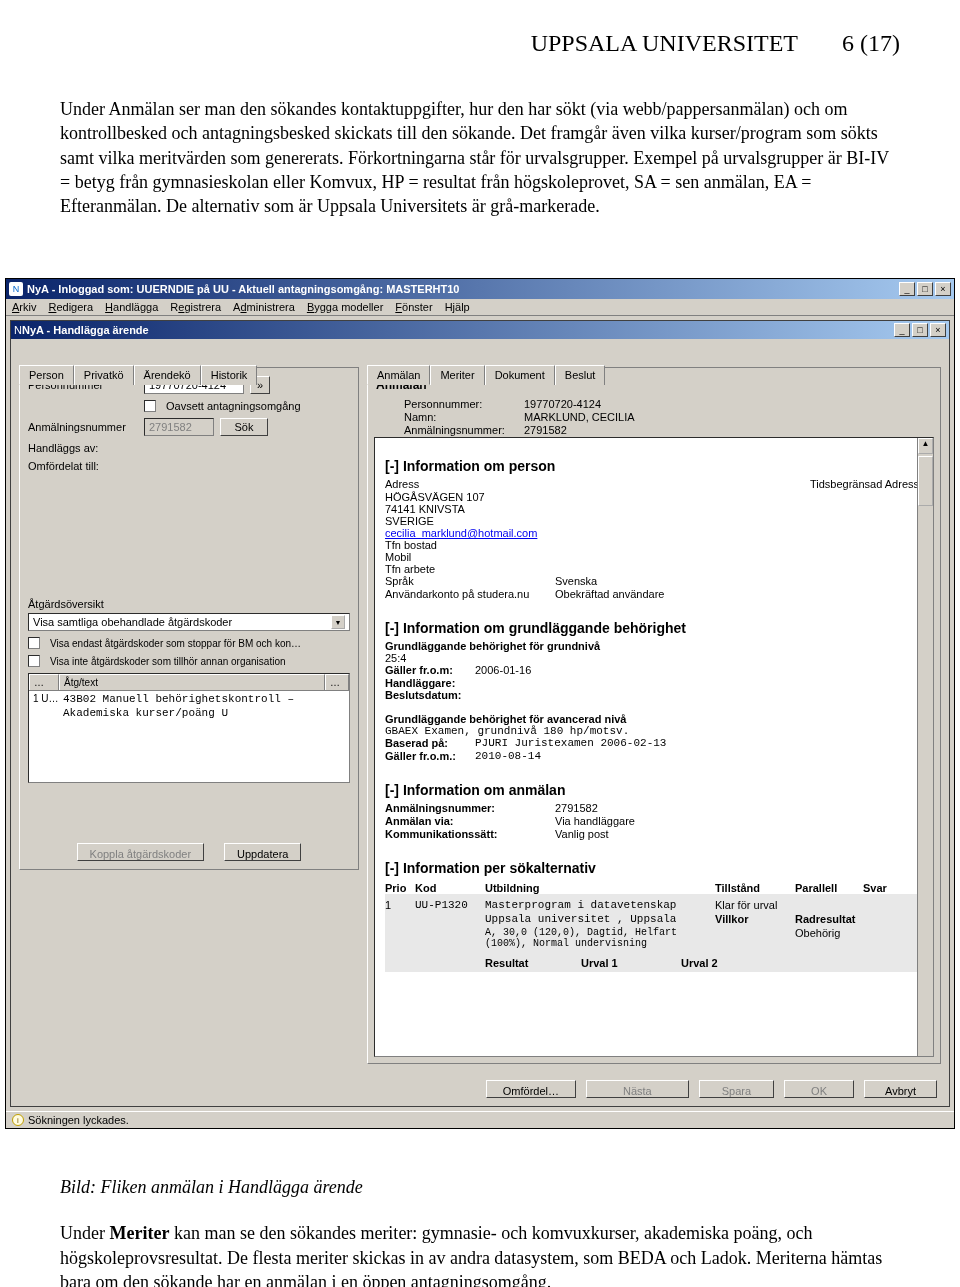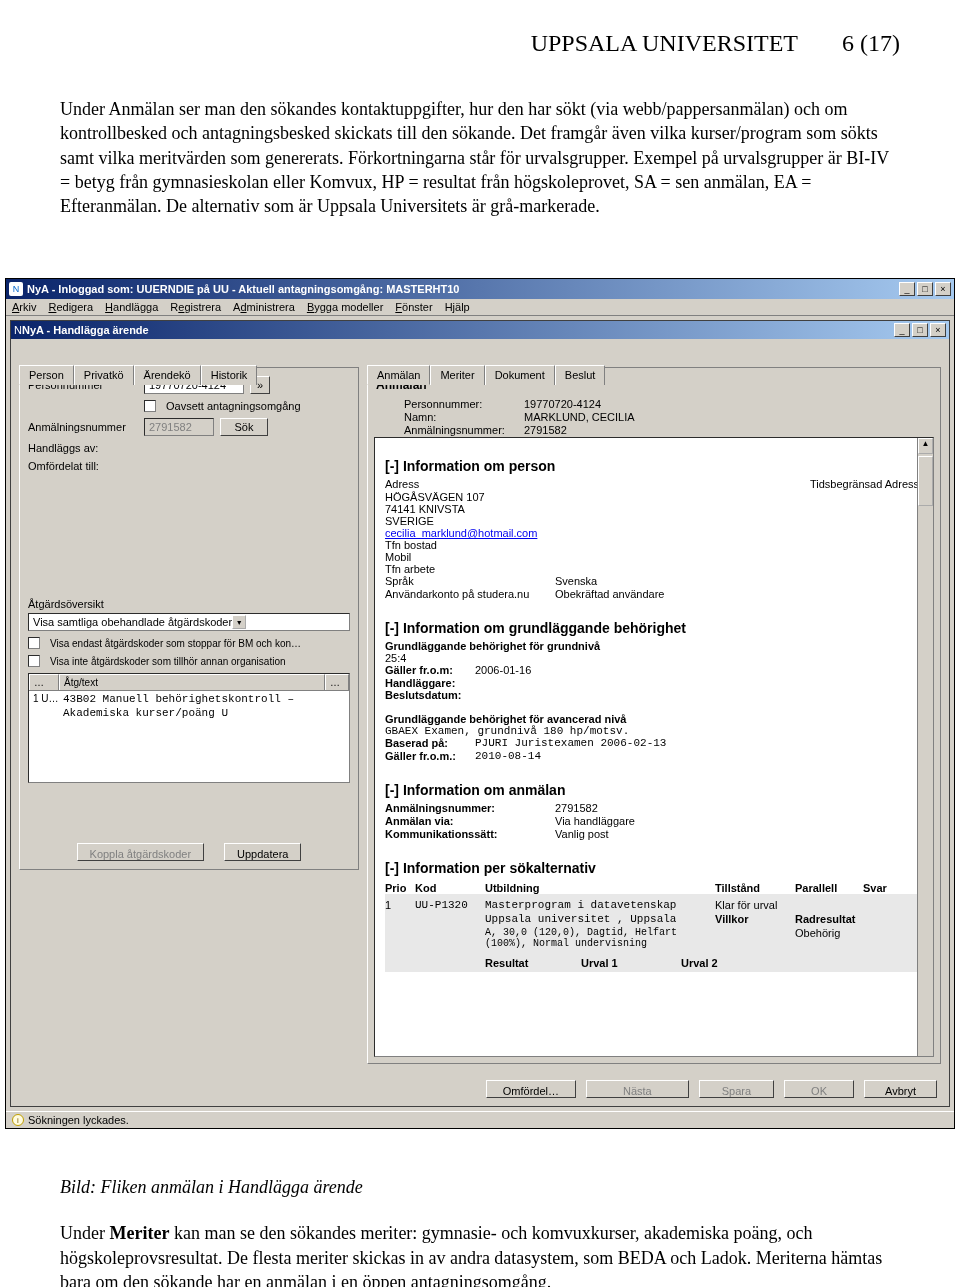--- a/index.html
+++ b/index.html
@@ -35,21 +35,21 @@
   .panel { border: 1px solid #fff; border-top: none; border-left-color:#fff; border-right-color:#808080; border-bottom-color:#808080; padding: 8px; background: #d4d0c8; }
 
   .form-row { display: flex; align-items: center; margin-bottom: 6px; gap: 6px; }
   .lbl { font-size: 11px; width: 110px; }
   .input { background: #fff; border: 1px inset #808080; padding: 2px 4px; font-size: 11px; height: 18px; }
   .input.disabled { background: #d4d0c8; color: #808080; }
   .btn { background: #d4d0c8; border: 1px solid #fff; border-right-color: #404040; border-bottom-color: #404040; padding: 1px 6px; font-size: 11px; cursor: pointer; height: 18px; line-height: 14px; }
   .btn.disabled { color: #808080; }
   .checkbox { width: 12px; height: 12px; background: #fff; border: 1px inset #808080; display: inline-block; margin-right: 4px; }
 
-  .select { background: #fff; border: 1px inset #808080; padding: 2px 4px; font-size: 11px; height: 18px; display: flex; justify-content: flex-start; align-items: center; cursor: pointer; }
+  .select { background: #fff; border: 1px inset #808080; padding: 2px 4px; font-size: 11px; height: 18px; display: flex; justify-content: space-between; align-items: center; cursor: pointer; }
   .select .arrow { background: #d4d0c8; border: 1px outset #fff; width: 14px; height: 14px; display: flex; align-items: center; justify-content: center; font-size: 7px; }
 
   .listbox { background: #fff; border: 1px inset #808080; font-size: 11px; }
   .list-header { display: flex; background: #d4d0c8; border-bottom: 1px solid #808080; }
   .list-header .hcell { padding: 2px 4px; border-right: 1px solid #808080; font-size: 10px; background: #d4d0c8; border-top: 1px solid #fff; border-left: 1px solid #fff; }
   .list-row { display: flex; padding: 2px 4px; }
 
   .right-panel { background: #fff; border: 1px inset #808080; padding: 8px 14px 8px 10px; font-family: Verdana, Tahoma, sans-serif; font-size: 11px; height: 620px; overflow: hidden; position: relative; }
   .right-scroll { position: absolute; right: 0; top: 0; width: 16px; height: 100%; background: #d4d0c8; border-left: 1px solid #808080; }
   .right-scroll .sbtn { height: 16px; background: #d4d0c8; border: 1px outset #fff; font-size: 8px; text-align: center; }

